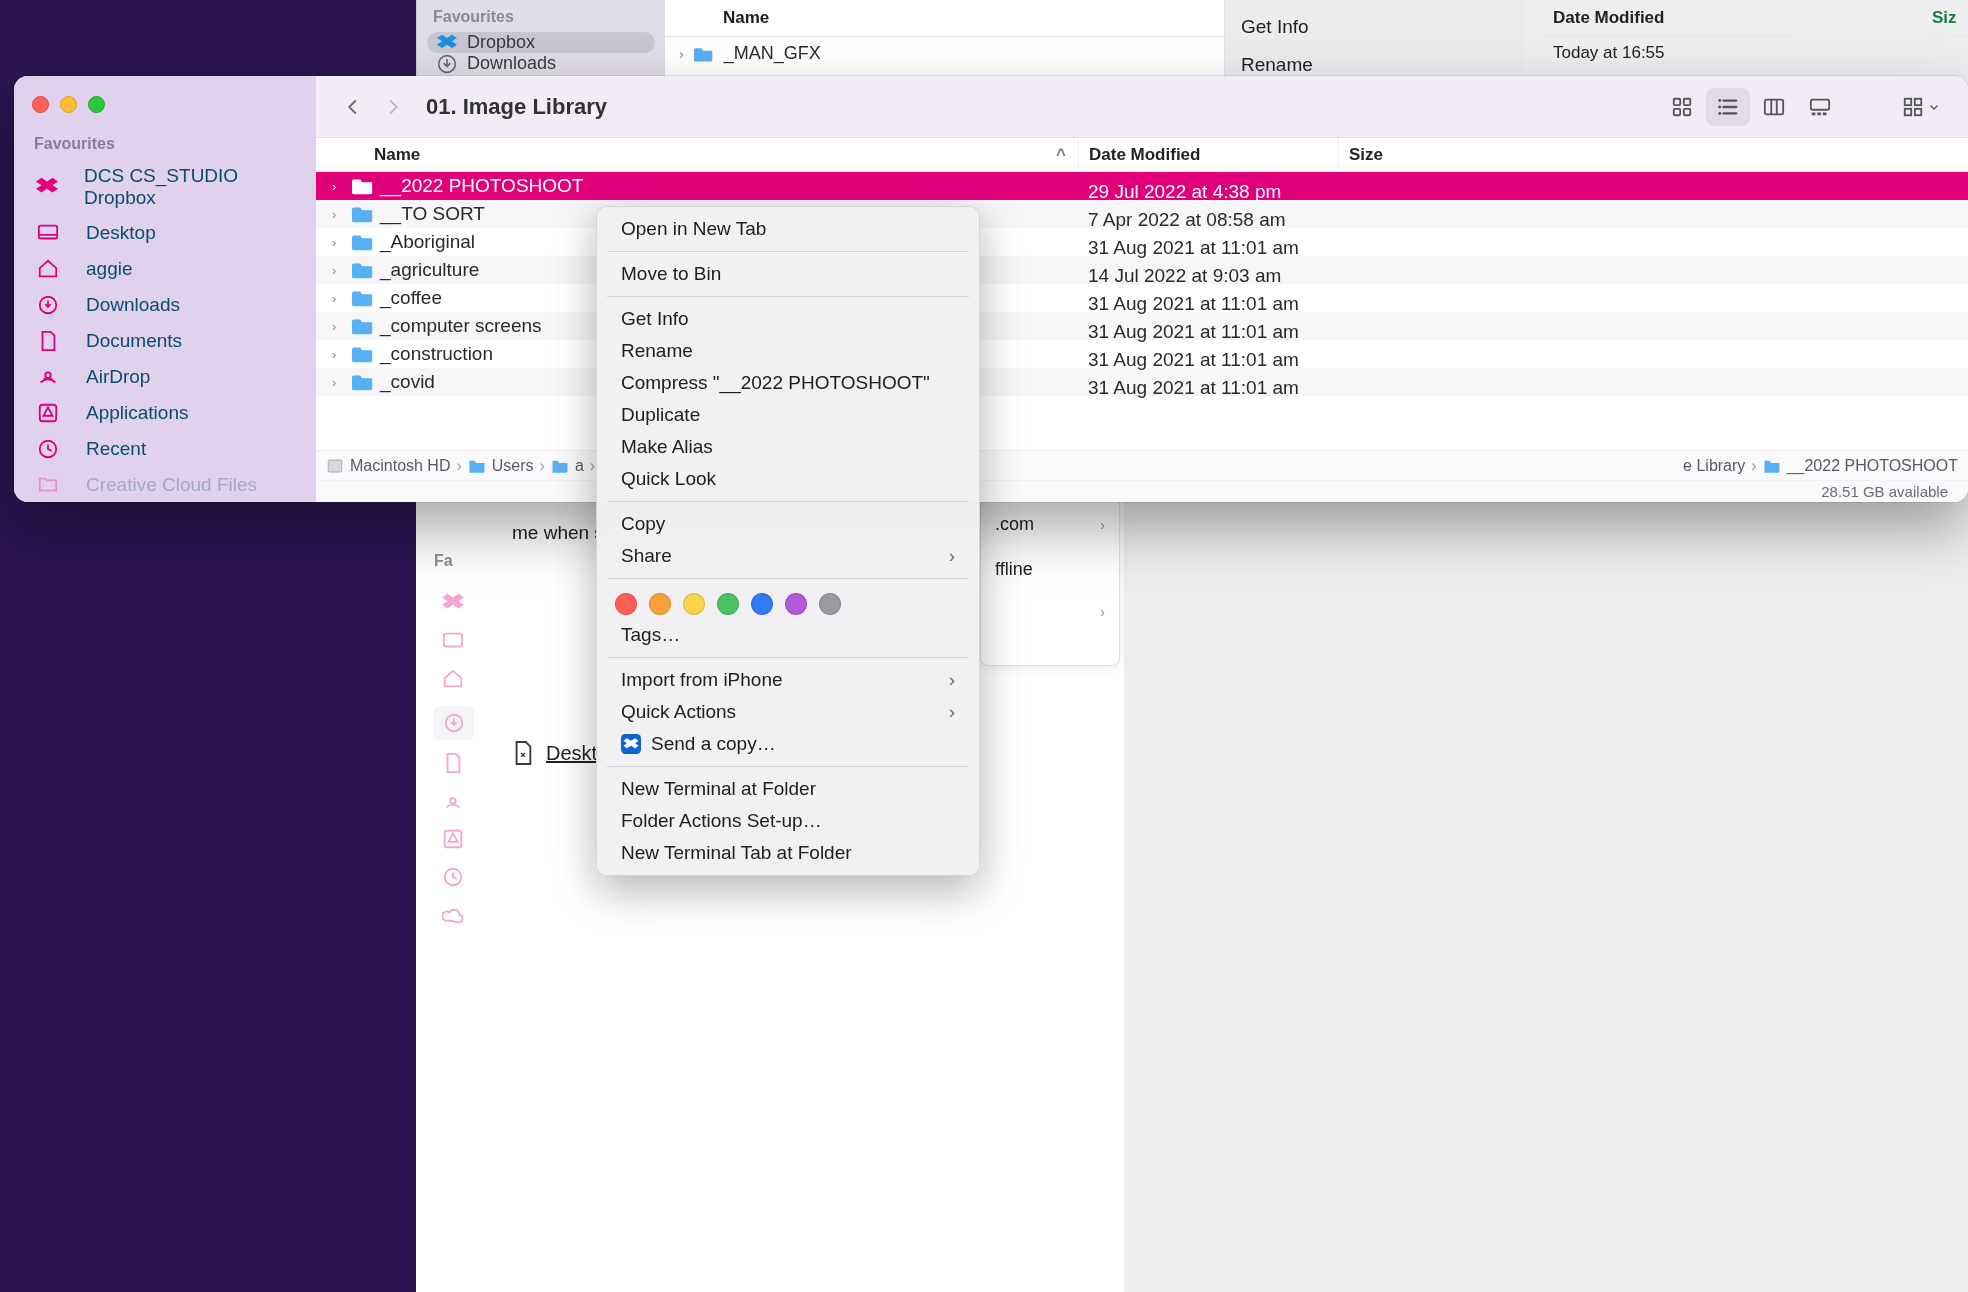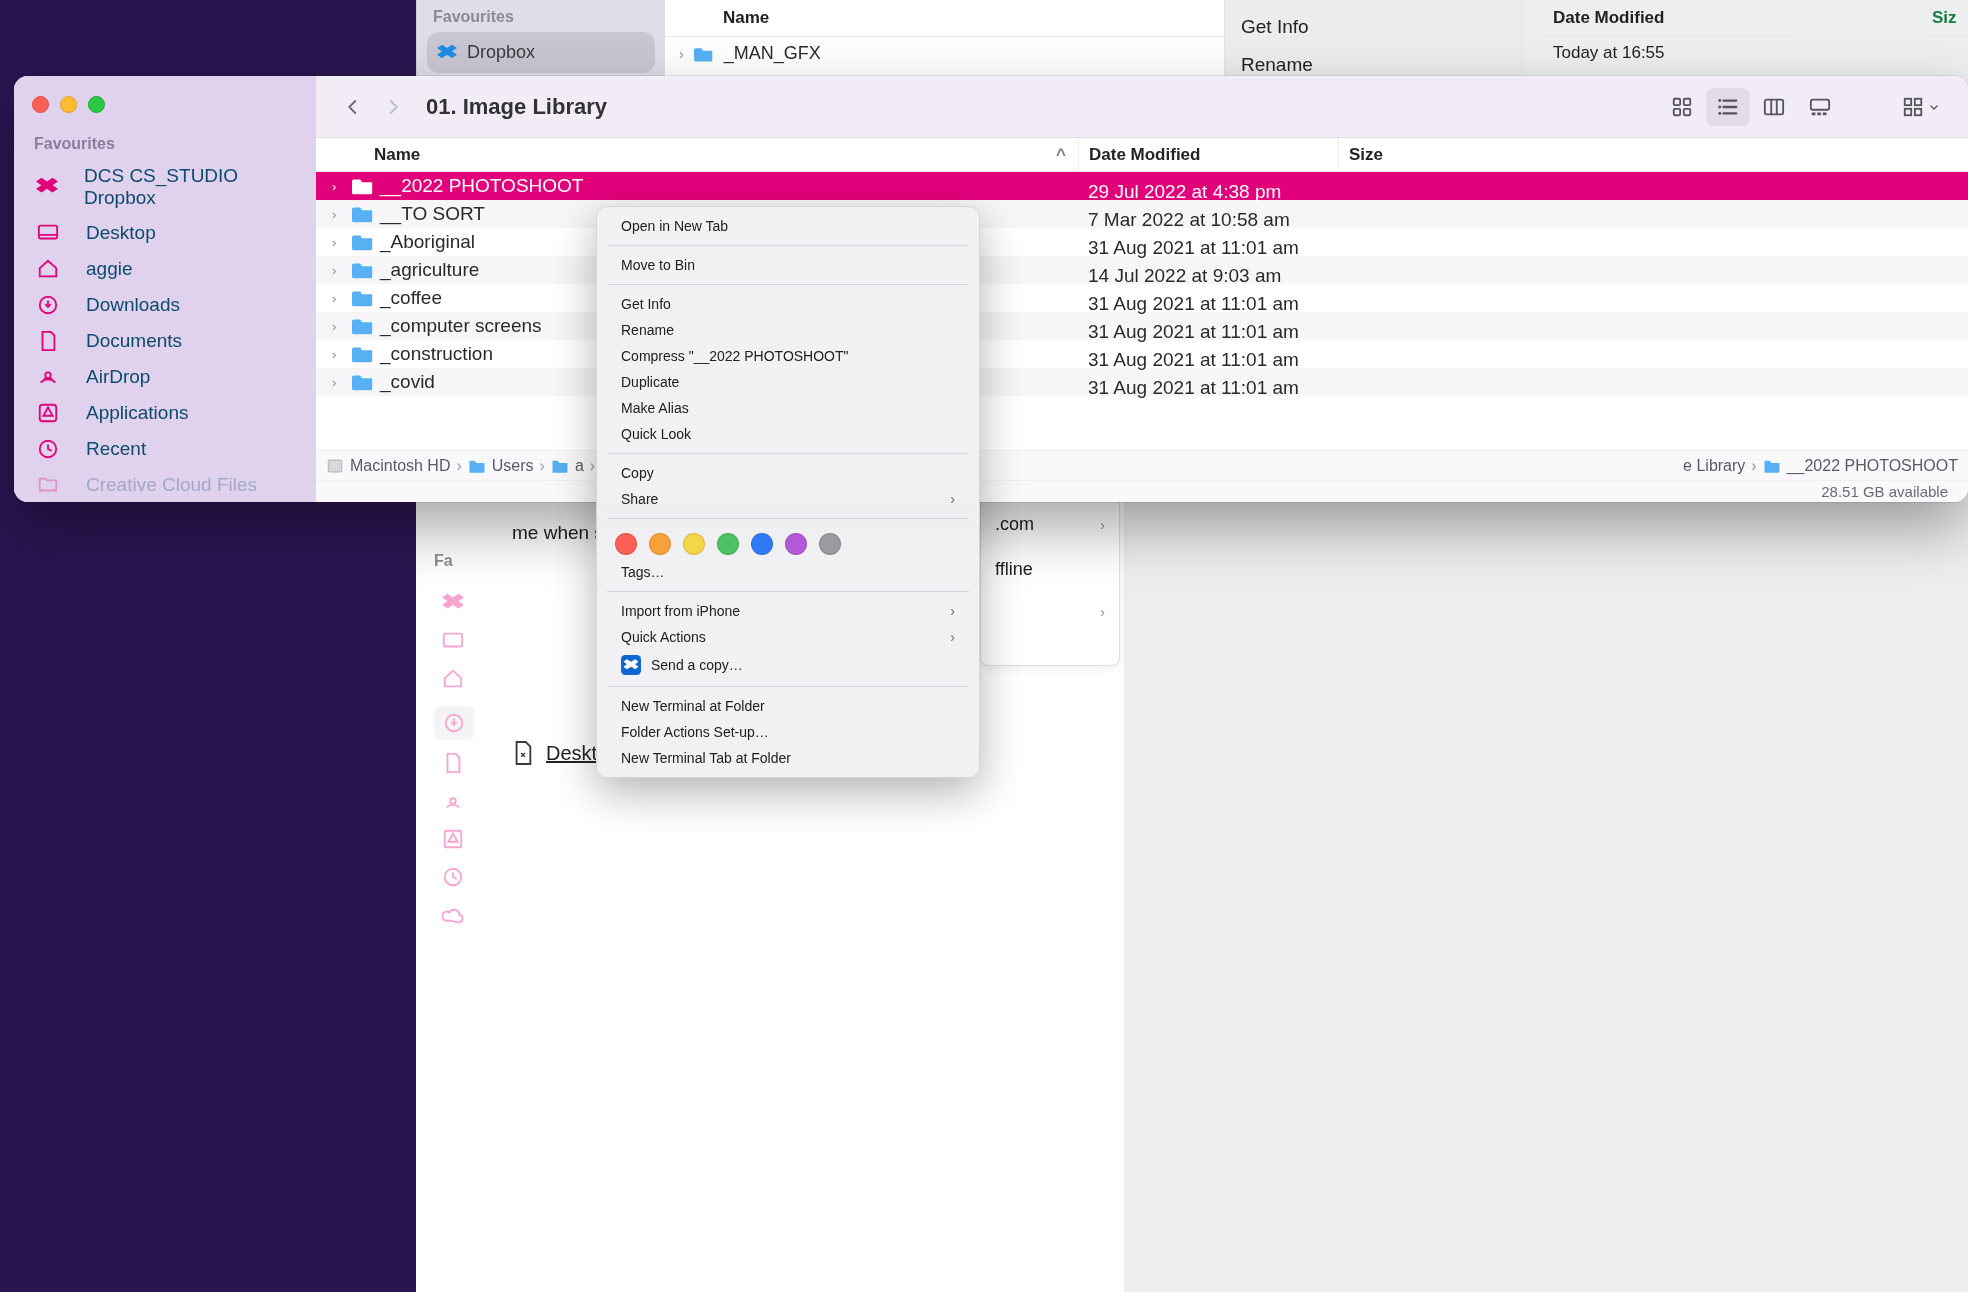--- a/index.html
+++ b/index.html
@@ -2,21 +2,21 @@
 <html><head>
 <meta charset="utf-8">
 <style>
   * { box-sizing: border-box; margin: 0; padding: 0; font-family: -apple-system, BlinkMacSystemFont, "Segoe UI", Helvetica, Arial, sans-serif; -webkit-font-smoothing: antialiased; }
   body { width: 1968px; height: 1292px; background: #2b1551; overflow: hidden; position: relative; }
 
   
   .bg-window { position: absolute; left:416px; top:0; width:1552px; height:1292px; background:#eceef0; border-left:1px solid #d0d0d4; }
   .bg-window .bg-sidebar { position:absolute; left:0; top:0; width:248px; height:502px; background:#e1dde6; padding:8px 10px; }
   .bg-window .bg-sidebar-header { font-size:16px; color:#8a8a92; font-weight:600; padding:0 6px 6px; }
-  .bg-window .bg-sidebar-item { display:flex; align-items:center; gap:10px; padding:10px 10px; border-radius:12px; font-size:18px; color:#3a3a3d; }
+  .bg-window .bg-sidebar-item { display:flex; align-items:center; gap:10px; padding:0 10px; border-radius:12px; font-size:18px; color:#3a3a3d; }
   .bg-window .bg-sidebar-item.sel { background:#c9c6d1; }
   .bg-window .bg-files { position:absolute; left:248px; top:0; width:560px; height:502px; background:#fff; border-right:1px solid #e3e3e6; }
   .bg-window .bg-files-header { font-size:17px; font-weight:600; padding:8px 0 8px 58px; border-bottom:1px solid #e7e7ea; color:#202022; }
   .bg-window .bg-file-row { display:flex; align-items:center; gap:10px; padding:6px 0 6px 14px; font-size:18px; color:#2a2a2c; }
   .bg-window .bg-menu { position:absolute; left:808px; top:0; width:300px; background:#ececee; padding:8px 16px; font-size:19px; color:#222; border-bottom:1px solid #ddd; }
   .bg-window .bg-menu div { padding:8px 0; }
   .bg-window .bg-date-col { position:absolute; left:1124px; top:0; width:250px; font-size:17px; color:#222; }
   .bg-window .bg-date-col .hdr { font-weight:600; padding:8px 12px; border-bottom:1px solid #e7e7ea; }
   .bg-window .bg-date-col .val { padding:6px 12px; }
   .bg-window .bg-size-col { position:absolute; right:0; top:0; width:40px; font-size:17px; color:#15803d; }
@@ -75,21 +75,21 @@
   .disclosure { width:14px; color:#8a8a90; font-size:13px; }
   .folder-icon { width:22px; height:22px; }
 
   .pathbar { position:absolute; left:0; right:0; bottom:22px; height:30px; background:#f9f9fb; border-top:1px solid #ededf0; display:flex; align-items:center; gap:6px; padding:0 10px; font-size:16px; color:#5a5a60; }
   .pathbar .crumb { display:flex; align-items:center; gap:6px; }
   .pathbar .sep { color:#9a9aa0; }
   .statusbar { position:absolute; left:0; right:0; bottom:0; height:22px; background:#f9f9fb; font-size:15px; color:#6b6b71; display:flex; justify-content:flex-end; align-items:center; padding-right:20px; border-top:1px solid #f0f0f2; }
 
   
   .context-menu { position:absolute; left:596px; top:206px; width:384px; background:rgba(240,240,242,.96); border:1px solid rgba(0,0,0,.12); border-radius:10px; box-shadow:0 14px 44px rgba(0,0,0,.30); backdrop-filter:blur(8px); padding:6px 0; }
-  .menu-item { display:flex; align-items:center; justify-content:space-between; padding:5px 24px; font-size:14px; color:#202022; }
+  .menu-item { display:flex; align-items:center; justify-content:space-between; padding:5px 24px; font-size:19px; color:#202022; }
   .menu-item .left { display:flex; align-items:center; gap:10px; }
   .menu-sep { height:1px; background:#d3d3d8; margin:6px 10px; }
   .menu-item .sub { color:#6a6a70; }
   .tag-row { display:flex; gap:12px; padding:8px 18px 4px; }
   .tag-dot { width:22px; height:22px; border-radius:50%; border:1px solid rgba(0,0,0,.12); }
 
   
   .svg { display:block; }
   .chev { font-size:14px; color:#8a8a90; }
 </style>
@@ -379,21 +379,21 @@
           <div class="cell-size"></div>
         </div>
         <div class="file-row alt">
           <div class="cell-name">
             <span class="disclosure">›</span>
             <svg class="folder-icon" viewBox="0 0 24 20">
               <path fill="#57b0f4" d="M2 3h7l2 3h11v11a2 2 0 0 1-2 2H2a2 2 0 0 1-2-2V5a2 2 0 0 1 2-2Z"></path>
             </svg>
             <span>__TO SORT</span>
           </div>
-          <div class="cell-date">7 Mar 2022 at 10:58 am</div>
+          <div class="cell-date">7 Apr 2022 at 08:58 am</div>
           <div class="cell-size"></div>
         </div>
         <div class="file-row">
           <div class="cell-name">
             <span class="disclosure">›</span>
             <svg class="folder-icon" viewBox="0 0 24 20">
               <path fill="#57b0f4" d="M2 3h7l2 3h11v11a2 2 0 0 1-2 2H2a2 2 0 0 1-2-2V5a2 2 0 0 1 2-2Z"></path>
             </svg>
             <span>_Aboriginal</span>
           </div>

